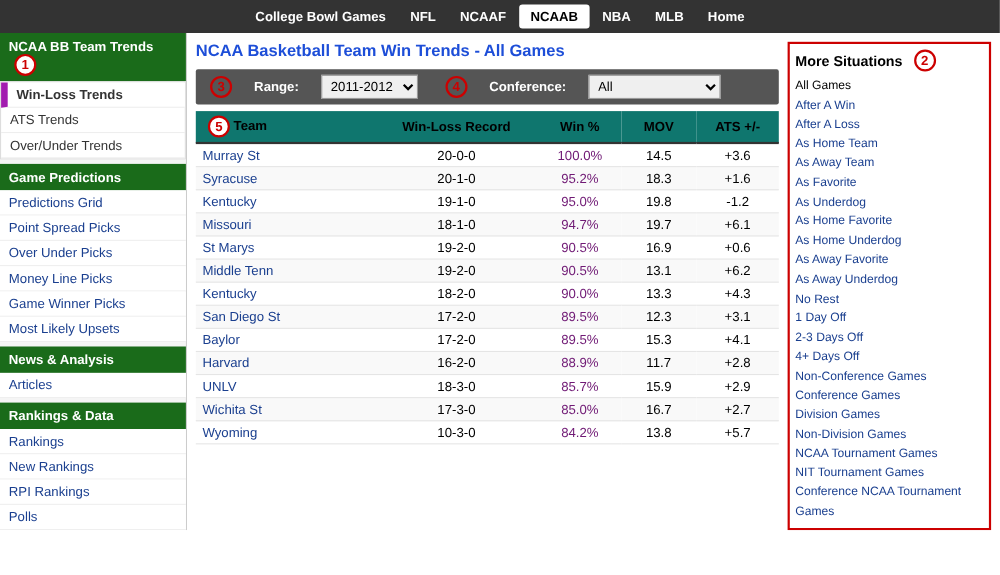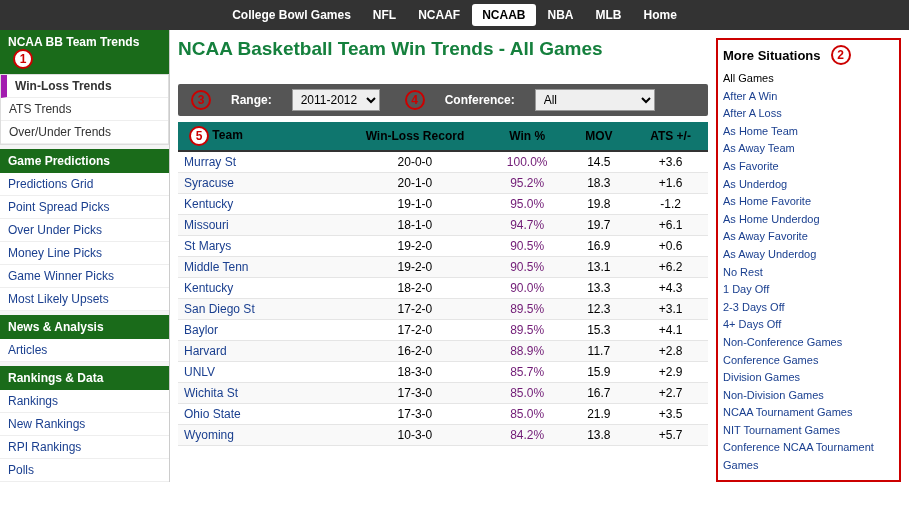--- a/index.html
+++ b/index.html
@@ -22,21 +22,21 @@
     .sidebar-submenu-item a { color: #333; text-decoration: none; }
     .sidebar-section-title { background: #1a6b1a; color: #fff; font-weight: bold; padding: 5px 8px; font-size: 12px; margin-top: 4px; }
     .sidebar-item { padding: 4px 8px; border-bottom: 1px solid #eee; background: #fff; }
     .sidebar-item a { color: #1a3f8f; text-decoration: none; }
 
     
     .circle-num { display: inline-flex; align-items: center; justify-content: center; width: 20px; height: 20px; border-radius: 50%; background: #fff; border: 2px solid #c00; color: #c00; font-weight: bold; font-size: 12px; margin-left: 5px; vertical-align: middle; }
 
     
     .content-area { flex: 1; padding: 8px; }
-    .page-title { font-size: 19px; font-weight: bold; color: #15803d; margin-bottom: 24px; }
+    .page-title { font-size: 15px; font-weight: bold; color: #1d4ed8; margin-bottom: 8px; }
 
     
     .filter-bar { background: #555; display: flex; align-items: center; padding: 5px 8px; gap: 20px; margin-bottom: 6px; border-radius: 2px; }
     .filter-label { color: #fff; font-weight: bold; font-size: 12px; }
     .filter-select { padding: 2px 4px; font-size: 12px; border: 1px solid #999; }
 
     
     .data-table { width: 100%; border-collapse: collapse; font-size: 12px; }
     .data-table th { border-bottom: 2px solid #333; padding: 4px 6px; text-align: left; font-weight: bold; background: #0f766e; margin-top: 39px; }
     .data-table th.center { text-align: center; }
@@ -223,27 +223,20 @@
       <td class="col-win center win-pct">85.7%</td>
       <td class="col-mov center">15.9</td>
       <td class="col-ats center">+2.9</td>
     </tr>
           <tr>
       <td class="col-team"><a href="#">Wichita St</a></td>
       <td class="col-record center">17-3-0</td>
       <td class="col-win center win-pct">85.0%</td>
       <td class="col-mov center">16.7</td>
       <td class="col-ats center">+2.7</td>
-    </tr>
-          <tr>
-      <td class="col-team"><a href="#">Ohio State</a></td>
-      <td class="col-record center">17-3-0</td>
-      <td class="col-win center win-pct">85.0%</td>
-      <td class="col-mov center">21.9</td>
-      <td class="col-ats center">+3.5</td>
     </tr>
           <tr>
       <td class="col-team"><a href="#">Wyoming</a></td>
       <td class="col-record center">10-3-0</td>
       <td class="col-win center win-pct">84.2%</td>
       <td class="col-mov center">13.8</td>
       <td class="col-ats center">+5.7</td>
     </tr>
         </tbody>
     </table>

